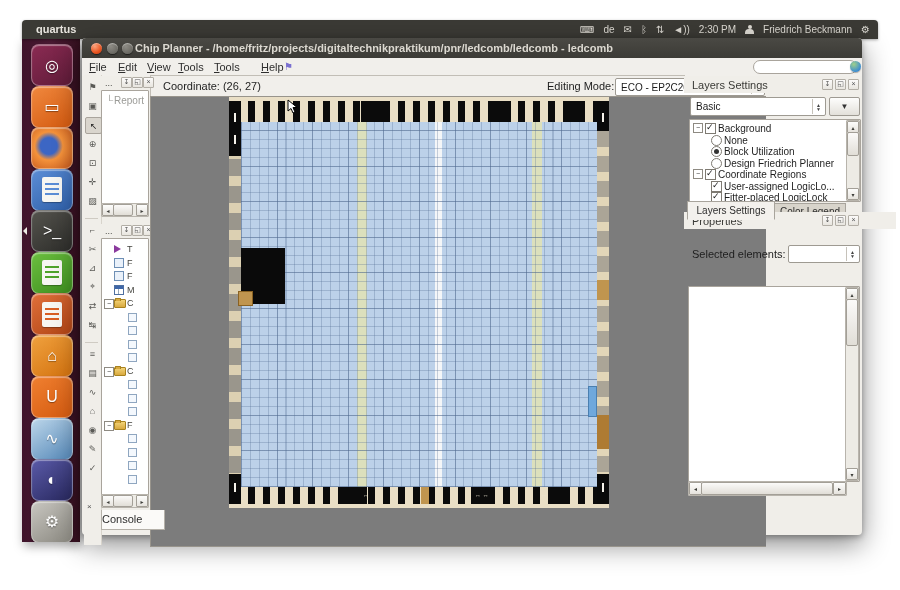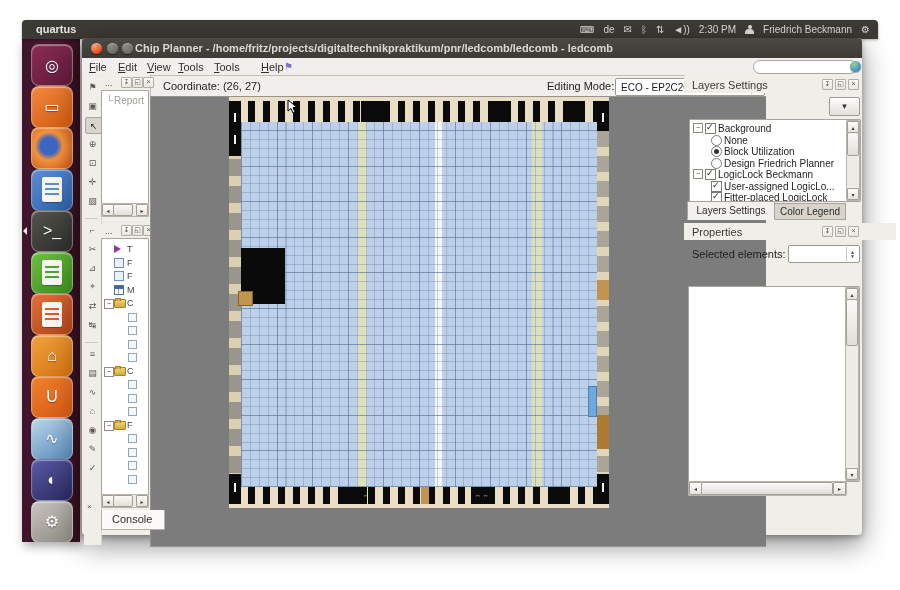--- a/index.html
+++ b/index.html
@@ -393,20 +393,27 @@
       <polygon points="1,1 1,12 4,9.5 6,14 8,13 6,8.6 10,8.4" fill="#fff" stroke="#000" stroke-width="1"></polygon>
     </svg>
   </div>
 
   <div class="dockhdr" style="left:602px;top:38px;width:178px;height:17px">
     <span class="rhdr-title" style="left:8px;top:3px">Layers Settings</span>
     <span class="hdr-ico" style="left:138px;top:3px">↧</span>
     <span class="hdr-ico" style="left:151px;top:3px">◱</span>
     <span class="hdr-ico" style="left:164px;top:3px">×</span>
   </div>
+  <div class="combo" style="left:608px;top:59px;width:134px;height:17px">
+    <span class="cval">Basic</span>
+    <span class="spin">
+        <span>▲</span>
+        <span>▼</span>
+      </span>
+  </div>
   <div style="position:absolute;left:747px;top:59px;width:29px;height:17px;background:linear-gradient(#FDFDFC,#E3E0DA);border:1px solid #9E9A92;border-radius:2px;text-align:center;font-size:8px;color:#333;line-height:17px">▼</div>
 
   <div class="whitebox" style="left:607px;top:81px;width:170px;height:81px">
     <div class="lrow" style="top:3px">
       <span class="exp" style="left:3px;top:0">−</span>
         <span class="chk on" style="left:15px"></span>
       <span class="llbl" style="left:28px">Background</span>
     </div>
     <div class="lrow" style="top:14.5px">
       <span class="rad" style="left:21px"></span>
@@ -416,21 +423,21 @@
       <span class="rad on" style="left:21px"></span>
       <span class="llbl" style="left:34px">Block Utilization</span>
     </div>
     <div class="lrow" style="top:37.5px">
       <span class="rad" style="left:21px"></span>
       <span class="llbl" style="left:34px">Design Friedrich Planner</span>
     </div>
     <div class="lrow" style="top:49px">
       <span class="exp" style="left:3px;top:0">−</span>
         <span class="chk on" style="left:15px"></span>
-      <span class="llbl" style="left:28px">LogicLock Beckmann</span>
+      <span class="llbl" style="left:28px">Coordinate Regions</span>
     </div>
     <div class="lrow" style="top:60.5px">
       <span class="chk on" style="left:21px"></span>
       <span class="llbl" style="left:34px">User-assigned LogicLo...</span>
     </div>
     <div class="lrow" style="top:72px">
       <span class="chk on" style="left:21px"></span>
       <span class="llbl" style="left:34px">Fitter-placed LogicLock</span>
     </div>
     <div class="sbtrack" style="right:0;top:0;width:12px;height:79px">
@@ -440,21 +447,21 @@
     </div>
   </div>
 
   <div class="tab active" style="left:605px;top:163px;width:86px;height:17px;line-height:17px">
     <span>Layers Settings</span>
   </div>
   <div class="tab inactive" style="left:692px;top:165px;width:70px;height:15px;line-height:15px">
     <span>Color Legend</span>
   </div>
 
-  <div class="dockhdr" style="left:602px;top:185px;width:212px;height:17px">
+  <div class="dockhdr" style="left:602px;top:174px;width:212px;height:17px">
     <span class="rhdr-title" style="left:8px;top:3px">Properties</span>
     <span class="hdr-ico" style="left:138px;top:3px">↧</span>
     <span class="hdr-ico" style="left:151px;top:3px">◱</span>
     <span class="hdr-ico" style="left:164px;top:3px">×</span>
   </div>
   <span class="tb-label" style="left:610px;top:210px;position:absolute">Selected elements:</span>
   <div class="combo" style="left:706px;top:207px;width:70px;height:16px">
     <span class="cval"></span>
     <span class="spin">
         <span>▲</span>
@@ -469,15 +476,15 @@
       <span class="sba" style="left:0;bottom:0;width:10px;height:10px">▾</span>
     </div>
   </div>
   <div class="sbtrack" style="left:606px;top:443px;width:157px;height:13px;position:absolute">
     <span class="sba" style="left:0;top:0;width:11px;height:11px">◂</span>
     <span class="sbthumb" style="left:12px;top:0;width:130px;height:11px"></span>
     <span class="sba" style="right:0;top:0;width:11px;height:11px">▸</span>
   </div>
 
   <div id="console-tab" style="left:19px;top:472px;width:62px;height:19px;line-height:19px">
-    <span style="padding-left:10px">Console</span>
+    <span style="">Console</span>
   </div>
 </div>
 
 </body></html>

